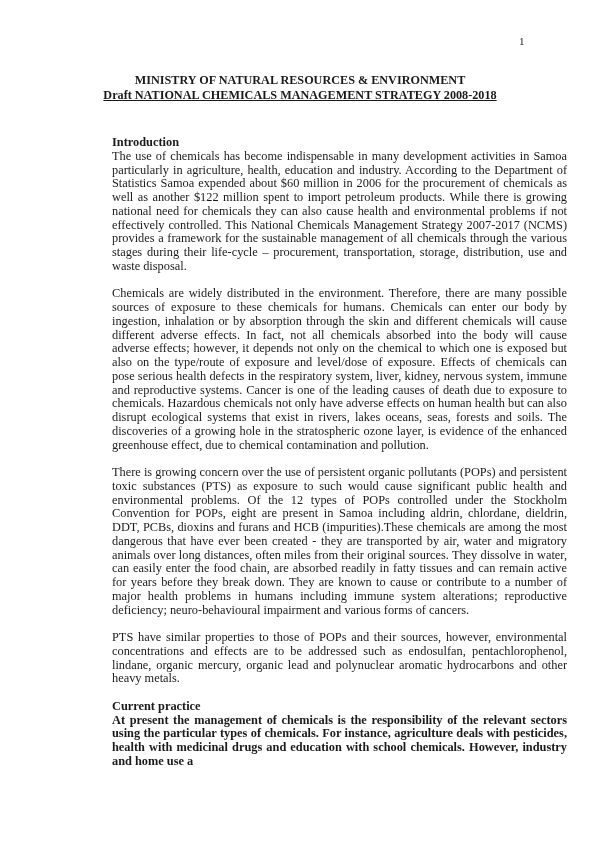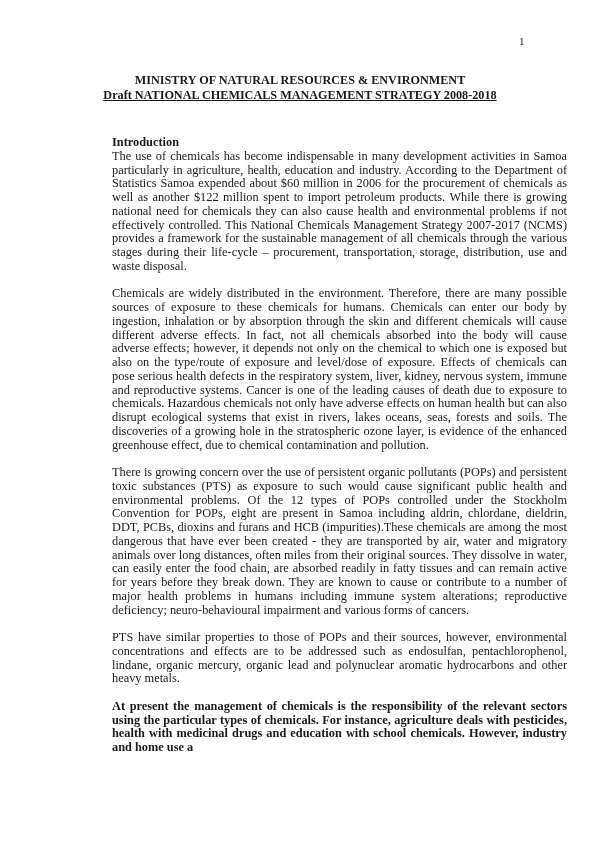--- a/index.html
+++ b/index.html
@@ -40,16 +40,17 @@
 
   <div class="content">
     <section>
       <h2>Introduction</h2>
       <p>The use of chemicals has become indispensable in many development activities in Samoa particularly in agriculture, health, education and industry. According to the Department of Statistics Samoa expended about $60 million in 2006 for the procurement of chemicals as well as another $122 million spent to import petroleum products. While there is growing national need for chemicals they can also cause health and environmental problems if not effectively controlled. This National Chemicals Management Strategy 2007-2017 (NCMS) provides a framework for the sustainable management of all chemicals through the various stages during their life-cycle – procurement, transportation, storage, distribution, use and waste disposal.</p>
       <p>Chemicals are widely distributed in the environment. Therefore, there are many possible sources of exposure to these chemicals for humans. Chemicals can enter our body by ingestion, inhalation or by absorption through the skin and different chemicals will cause different adverse effects. In fact, not all chemicals absorbed into the body will cause adverse effects; however, it depends not only on the chemical to which one is exposed but also on the type/route of exposure and level/dose of exposure. Effects of chemicals can pose serious health defects in the respiratory system, liver, kidney, nervous system, immune and reproductive systems. Cancer is one of the leading causes of death due to exposure to chemicals. Hazardous chemicals not only have adverse effects on human health but can also disrupt ecological systems that exist in rivers, lakes oceans, seas, forests and soils. The discoveries of a growing hole in the stratospheric ozone layer, is evidence of the enhanced greenhouse effect, due to chemical contamination and pollution.</p>
       <p>There is growing concern over the use of persistent organic pollutants (POPs) and persistent toxic substances (PTS) as exposure to such would cause significant public health and environmental problems. Of the 12 types of POPs controlled under the Stockholm Convention for POPs, eight are present in Samoa including aldrin, chlordane, dieldrin, DDT, PCBs, dioxins and furans and HCB (impurities).These chemicals are among the most dangerous that have ever been created - they are transported by air, water and migratory animals over long distances, often miles from their original sources. They dissolve in water, can easily enter the food chain, are absorbed readily in fatty tissues and can remain active for years before they break down. They are known to cause or contribute to a number of major health problems in humans including immune system alterations; reproductive deficiency; neuro-behavioural impairment and various forms of cancers.</p>
       <p>PTS have similar properties to those of POPs and their sources, however, environmental concentrations and effects are to be addressed such as endosulfan, pentachlorophenol, lindane, organic mercury, organic lead and polynuclear aromatic hydrocarbons and other heavy metals.</p>
     </section>
     <section>
+      <h2>Current practice</h2>
       <p class="last">At present the management of chemicals is the responsibility of the relevant sectors using the particular types of chemicals. For instance, agriculture deals with pesticides, health with medicinal drugs and education with school chemicals. However, industry and  home use a</p>
     </section>
   </div>
 </div>
 
 </body></html>

